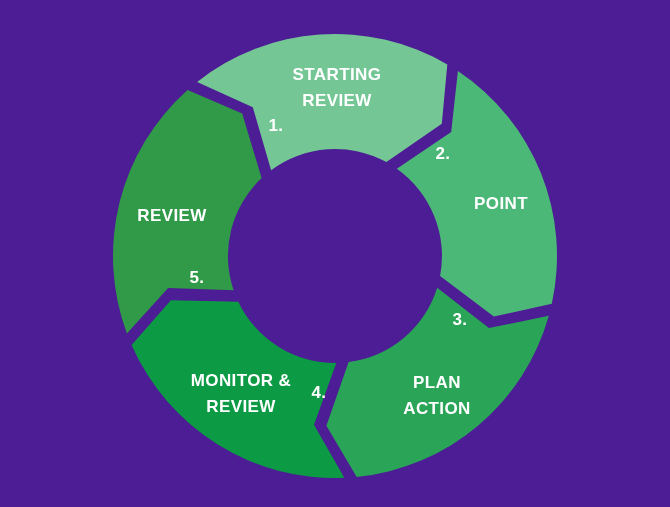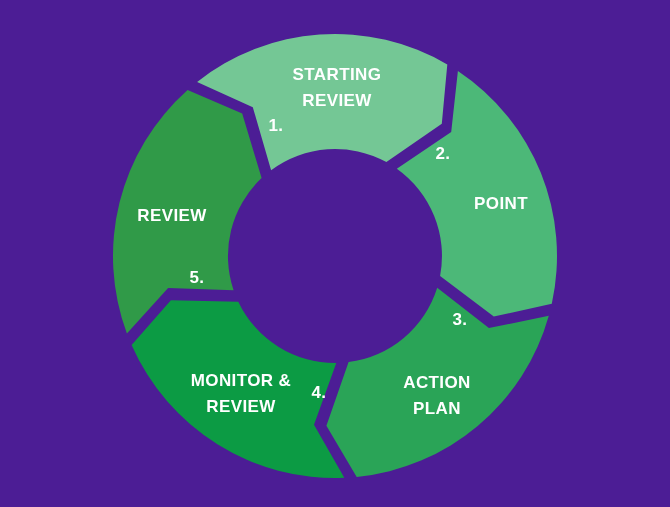--- a/index.html
+++ b/index.html
@@ -60,22 +60,22 @@
     <span>STARTING</span>
     <span>REVIEW</span>
   </div>
 
   <div class="seg-label" style="left:501px; top:204px">
     <span>POINT</span>
 
   </div>
 
   <div class="seg-label" style="left:437px; top:396px">
+    <span>PLAN</span>
     <span>ACTION</span>
-    <span>PLAN</span>
   </div>
 
   <div class="seg-label" style="left:241px; top:394px">
     <span>MONITOR &amp;</span>
     <span>REVIEW</span>
   </div>
 
   <div class="seg-label" style="left:172px; top:216px">
     <span>REVIEW</span>
   </div>

